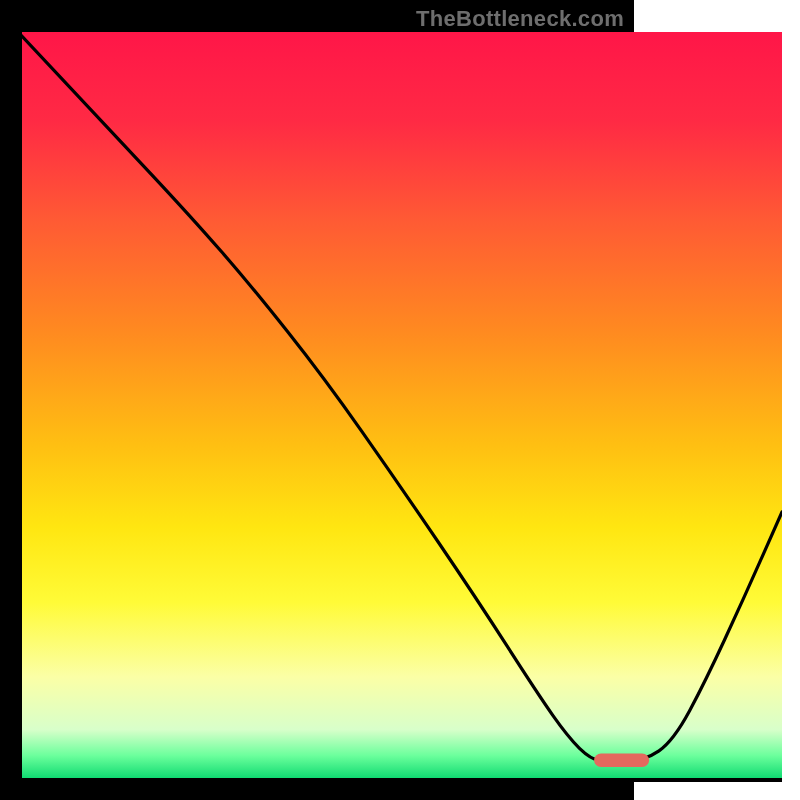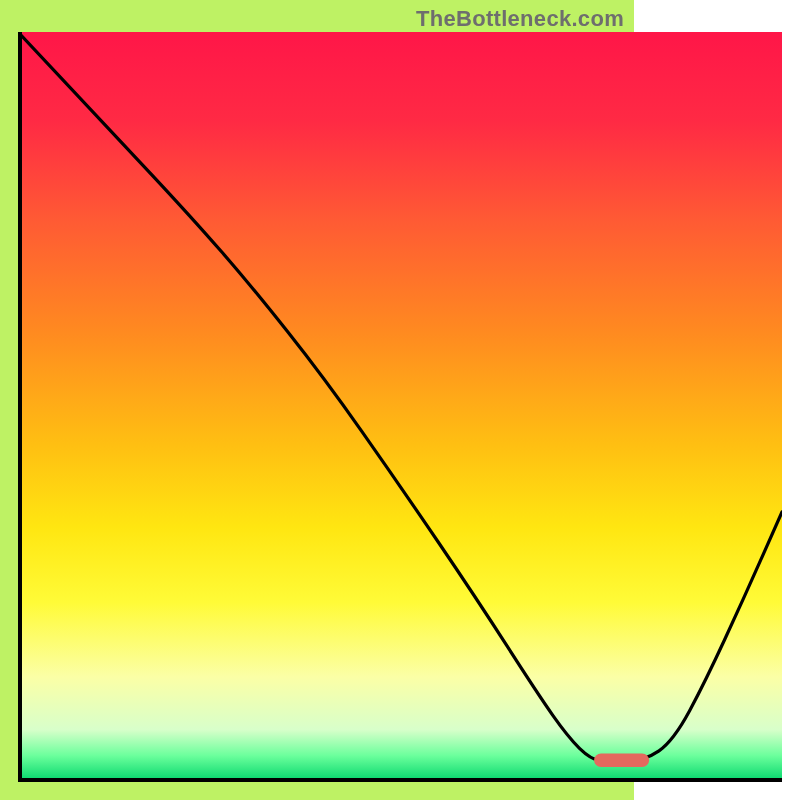--- a/index.html
+++ b/index.html
@@ -7,21 +7,21 @@
     padding: 0;
     width: 800px;
     height: 800px;
     overflow: hidden;
     font-family: Arial, Helvetica, sans-serif;
   }
   .stage {
     position: relative;
     width: 634px;
     height: 800px;
-    background: #bef264;
+    background: #000000;
   }
   .watermark {
     position: absolute;
     top: 6px;
     right: 10px;
     font-size: 22px;
     font-weight: 600;
     color: #6e6e6e;
     letter-spacing: 0.3px;
     z-index: 5;

